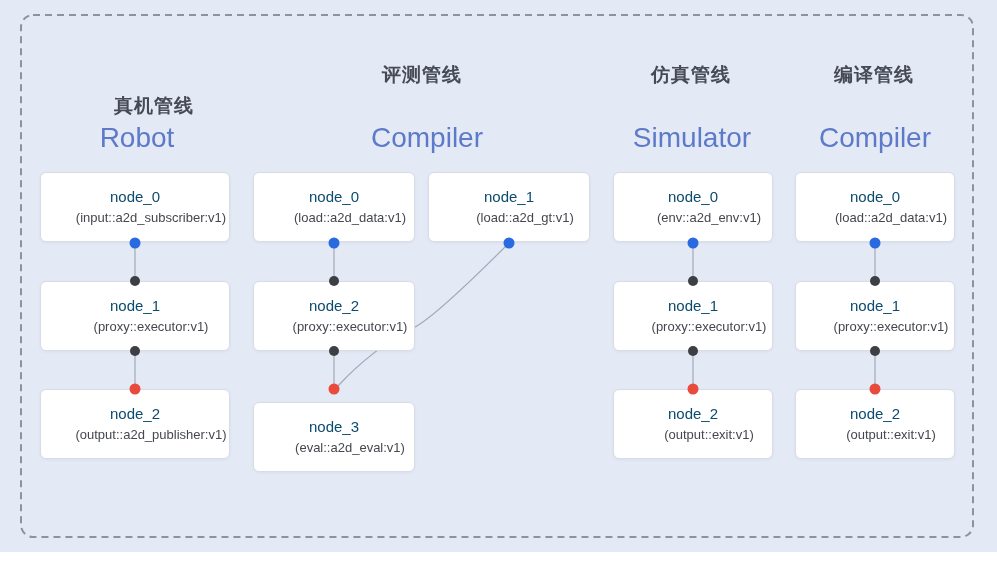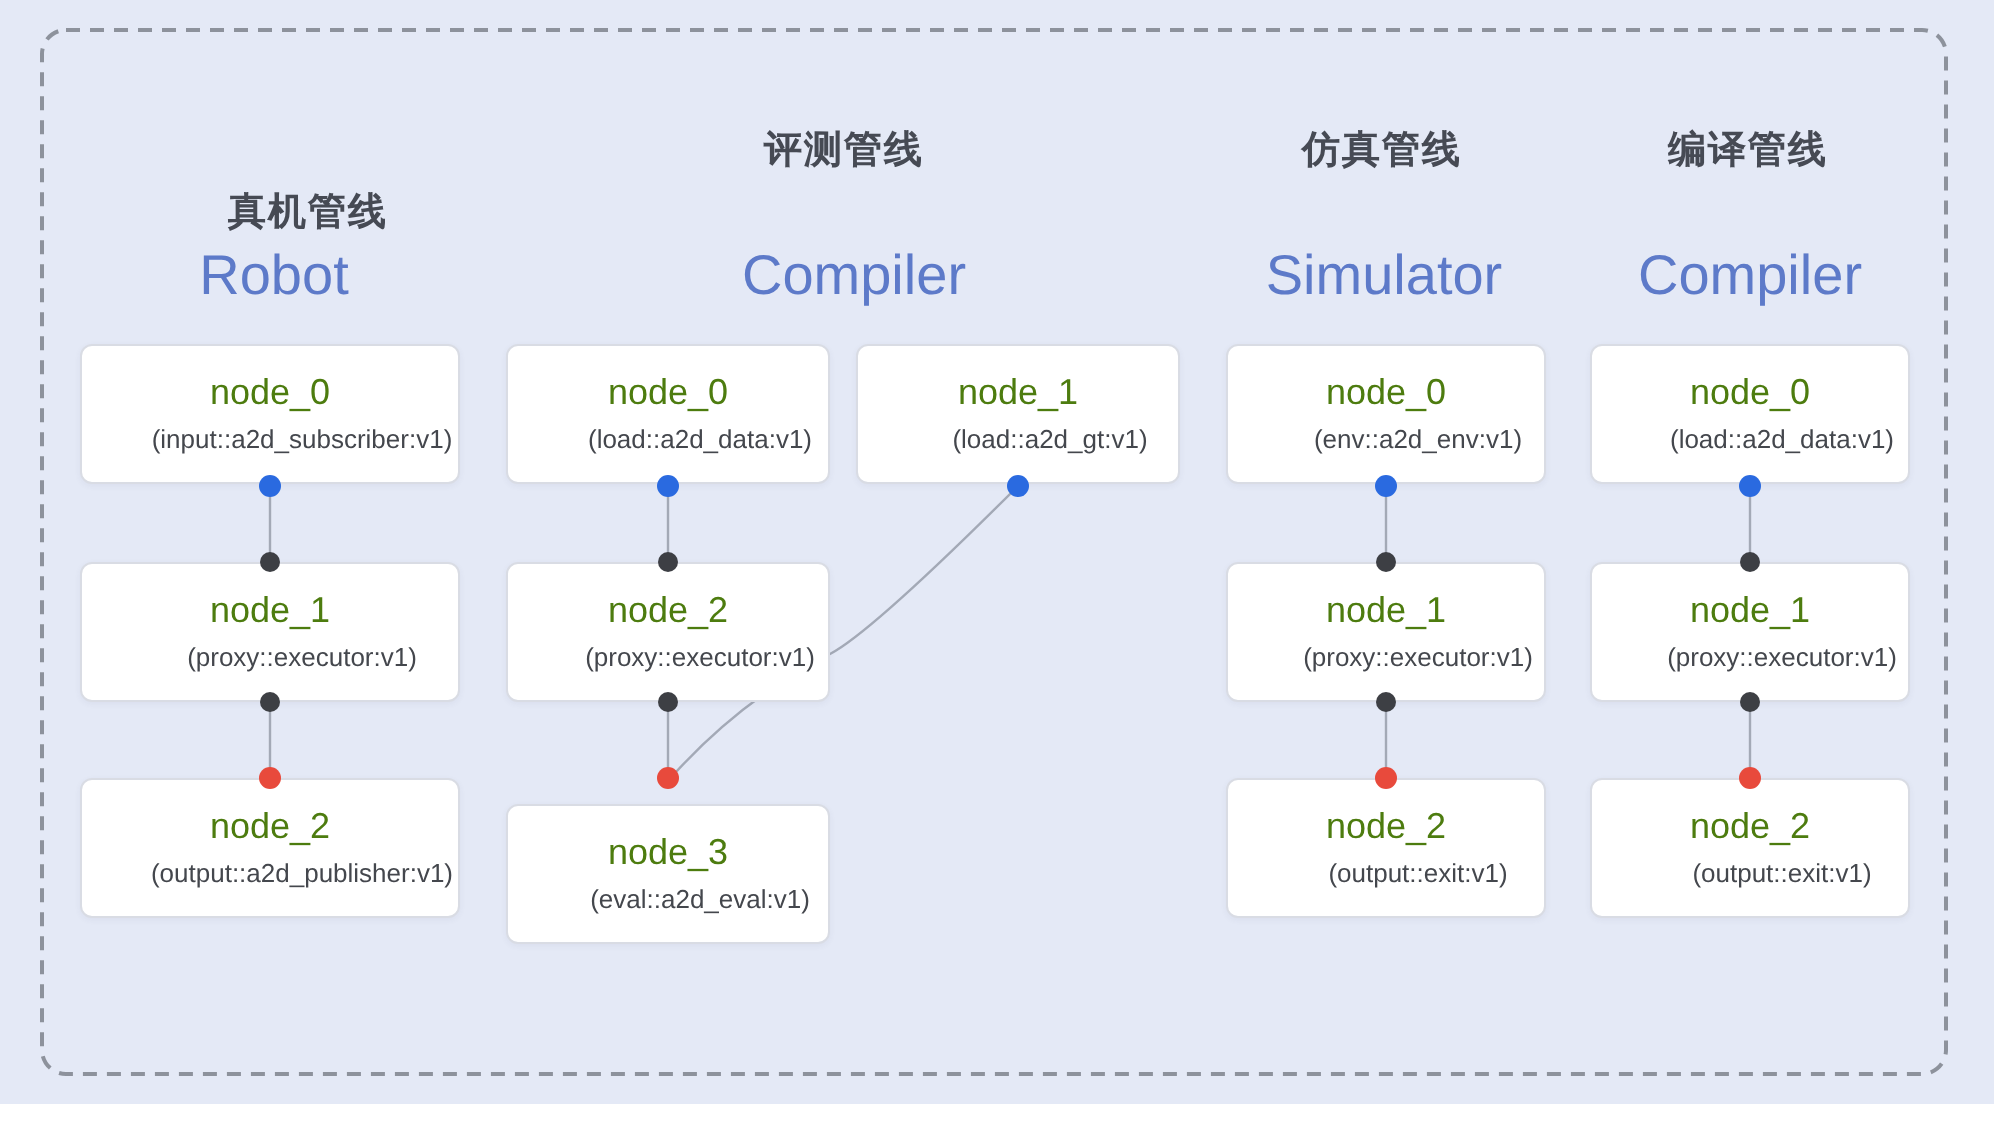--- a/index.html
+++ b/index.html
@@ -11,21 +11,21 @@
   svg.layer{position:absolute;left:0;top:0;pointer-events:none;}
   #edges-layer{z-index:1;}
   #dots-layer{z-index:3;}
   .node-box{
     position:absolute;z-index:2;height:70px;background:#ffffff;
     border:1px solid #d9dce4;border-radius:6px;
     box-shadow:0 1px 3px rgba(60,70,110,0.06);
     display:flex;flex-direction:column;align-items:center;justify-content:center;
     box-sizing:border-box;gap:4px;
   }
-  .node-name{font-size:18px;color:#4d7c0f;line-height:1.2;}
+  .node-name{font-size:15px;color:#0c4a6e;line-height:1.2;}
   .node-type{font-size:13px;color:#44474d;line-height:1.2;margin-left:32px;}
   .hdr{position:absolute;z-index:2;width:240px;text-align:center;}
   .hdr-zh{top:62px;font-size:19px;font-weight:600;color:#464a54;letter-spacing:1px;}
   .hdr-en{top:122px;font-size:28px;font-weight:400;color:#5d7ac9;}
 </style>
 </head>
 <body>
 
 <div class="stage">
   <div class="canvas"></div>

